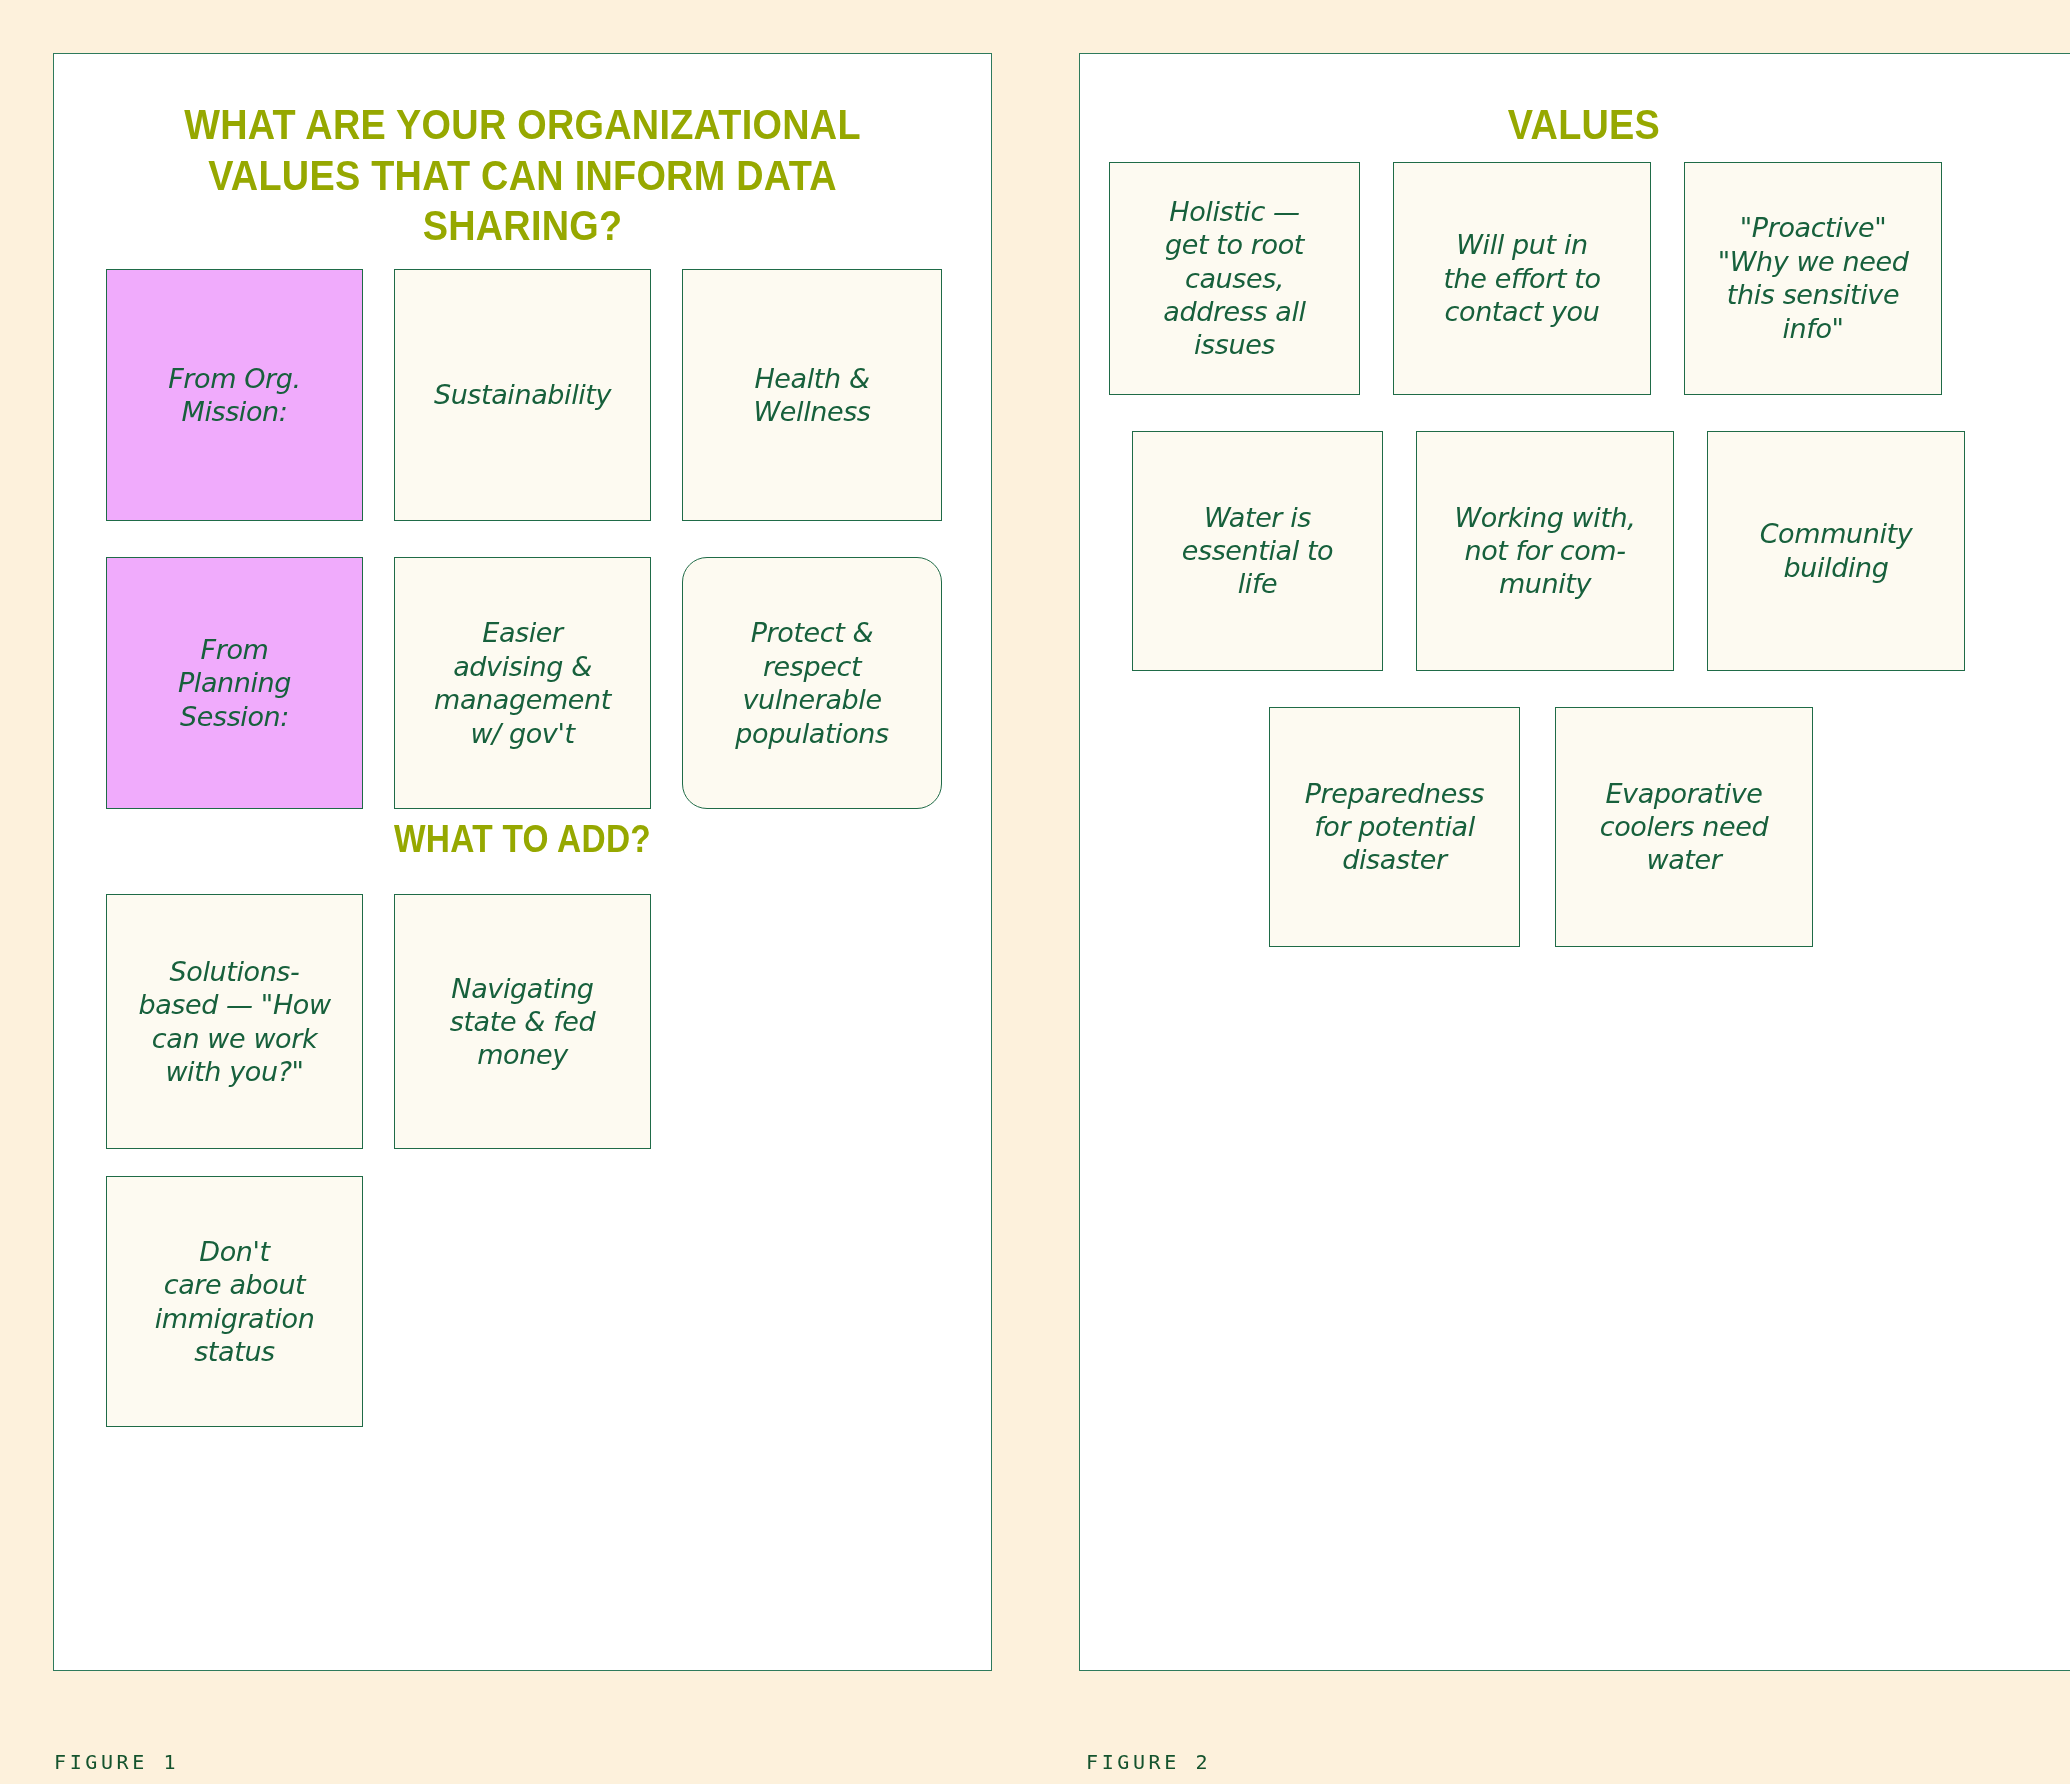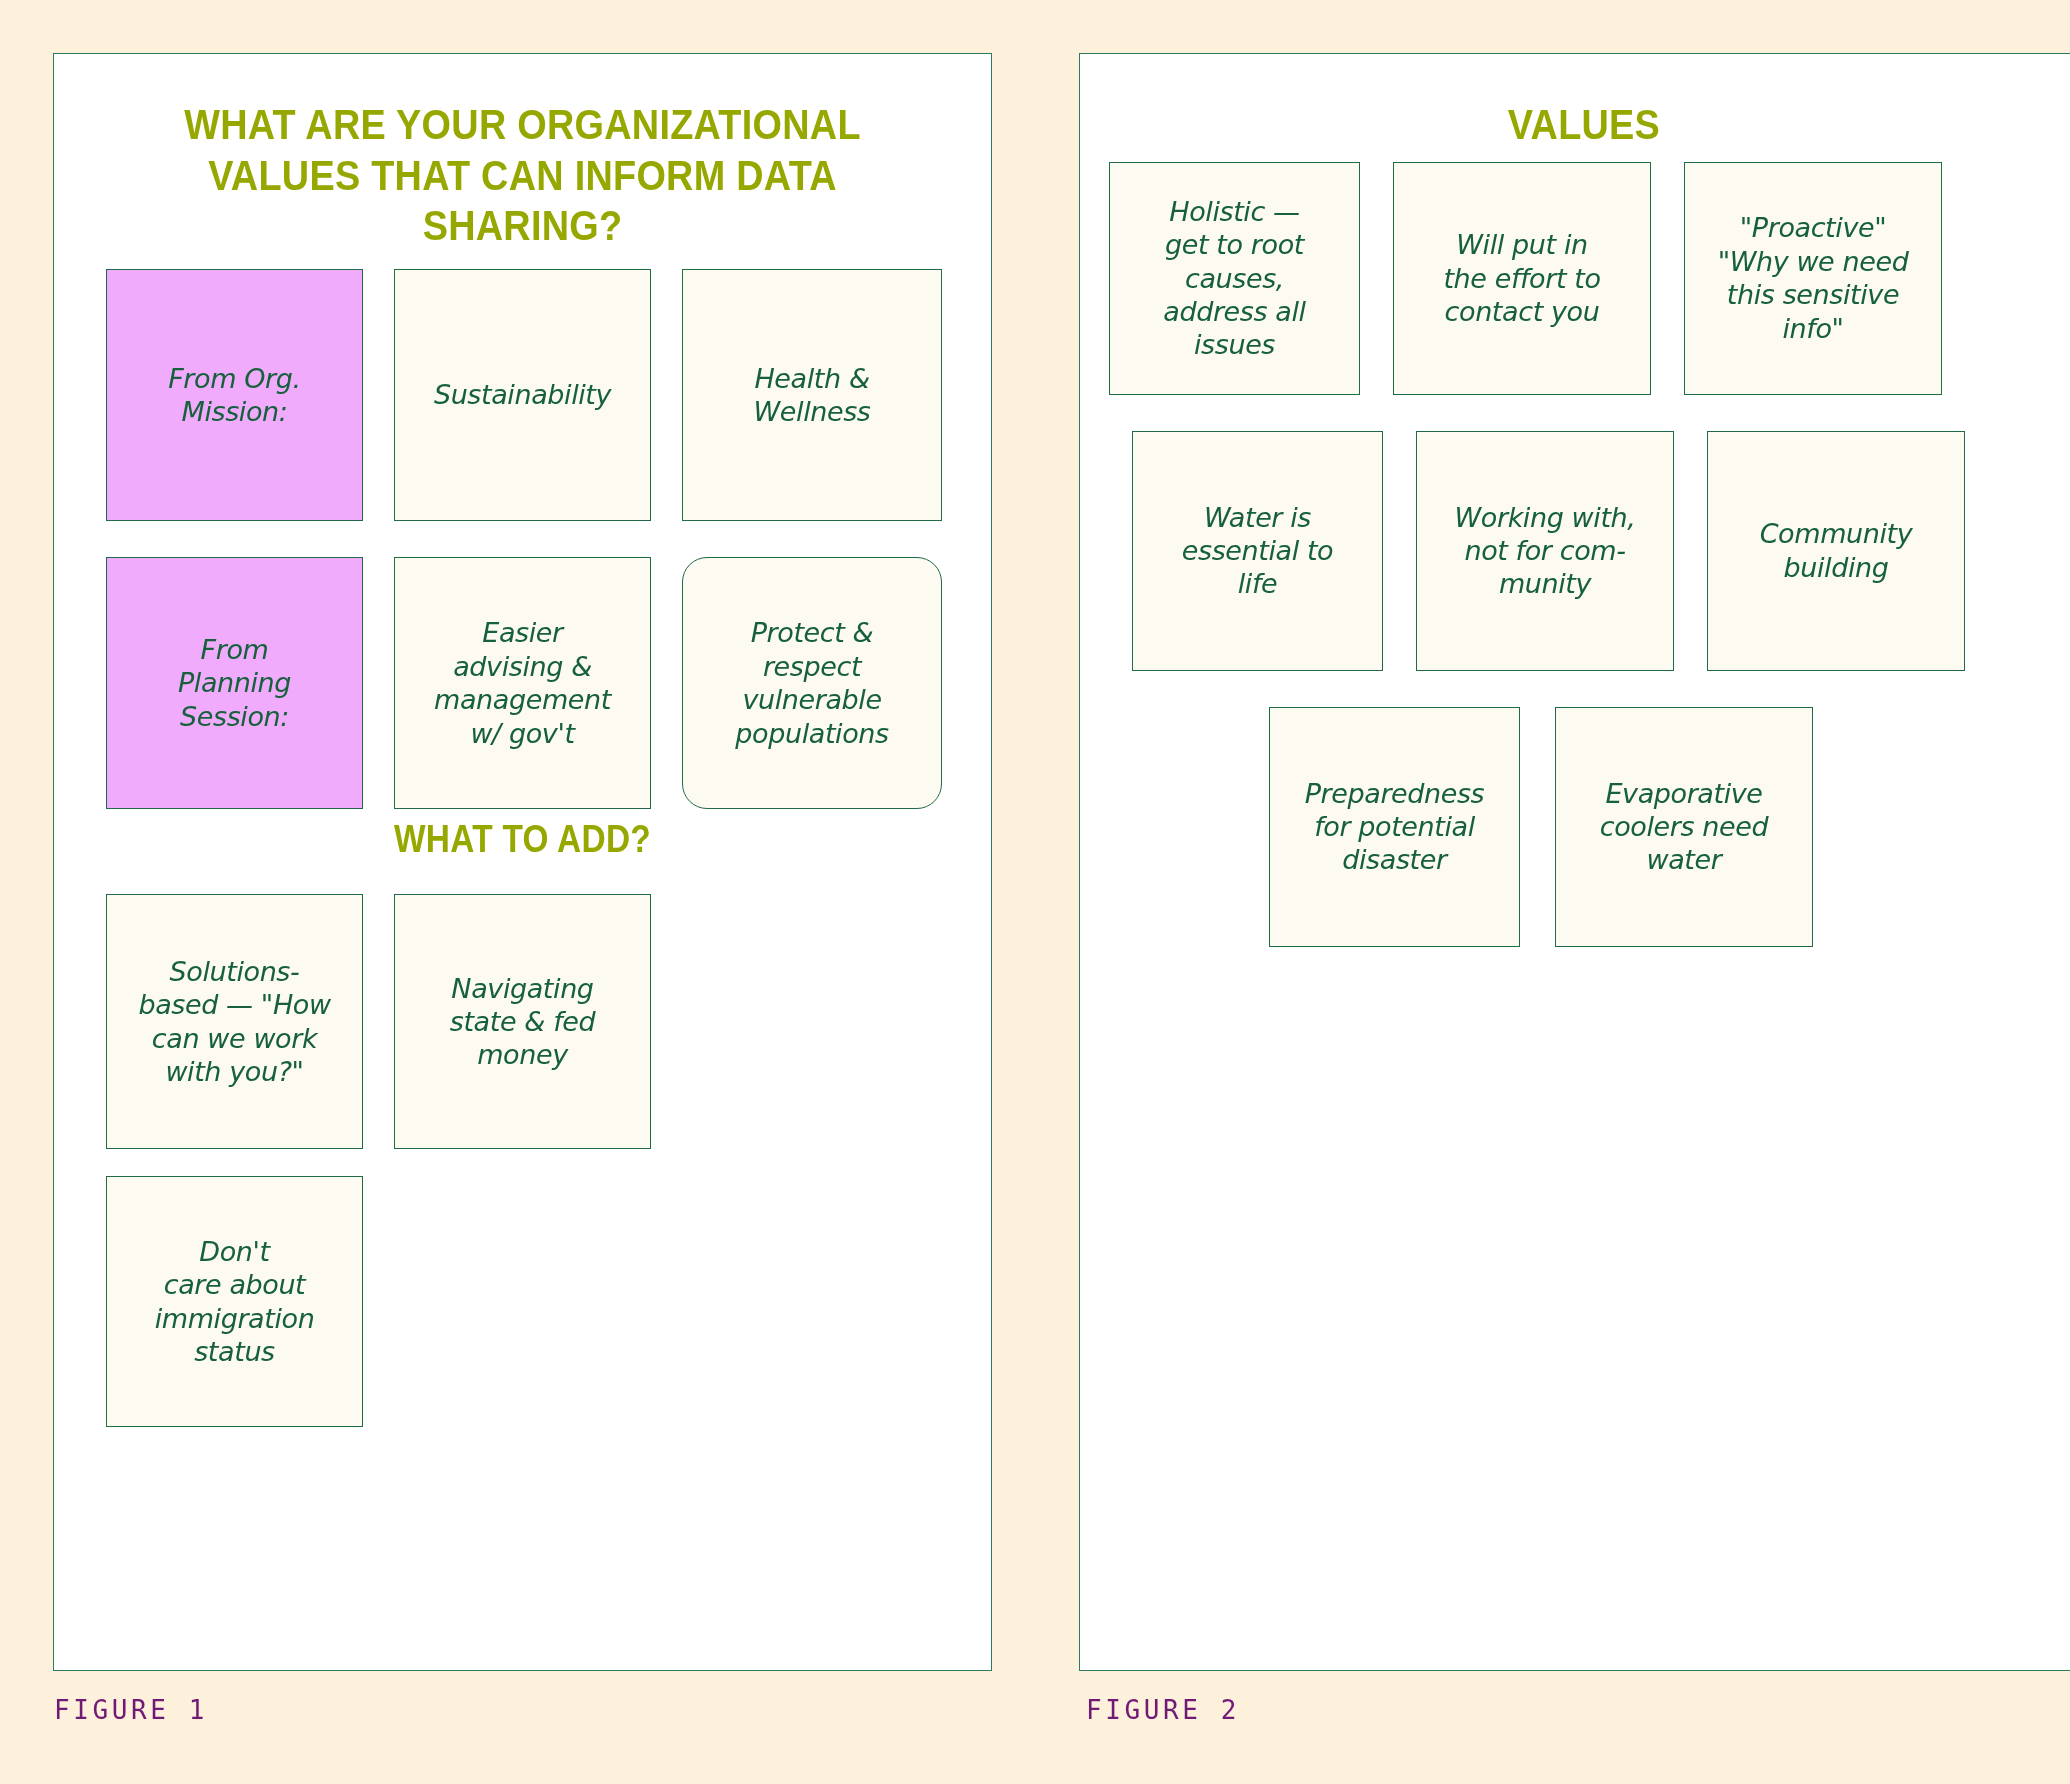--- a/index.html
+++ b/index.html
@@ -118,25 +118,25 @@
   #panel2-row2 .card { width: 251px; height: 240px; }
   #panel2-row2 .card:nth-child(2) { margin-left: 33px; width: 258px; }
   #panel2-row2 .card:nth-child(3) { margin-left: 33px; width: 258px; }
 
   #panel2-row3 { margin-top: 36px; padding-left: 189px; }
   #panel2-row3 .card { width: 251px; height: 240px; }
   #panel2-row3 .card:nth-child(2) { margin-left: 35px; width: 258px; }
 
   .figure-caption {
     position: absolute;
-    top: 1695px;
+    top: 1750px;
     font-family: "DejaVu Sans Mono", monospace;
-    font-size: 26px;
+    font-size: 20px;
     letter-spacing: 3.6px;
-    color: #701a75;
+    color: #14532d;
   }
   #figure-1-wrap .figure-caption { left: 54px; }
   #figure-2-wrap .figure-caption { left: 50px; }
 </style>
 </head>
 <body>
 
 <div class="figure-wrap" id="figure-1-wrap">
   <div class="panel">
 

